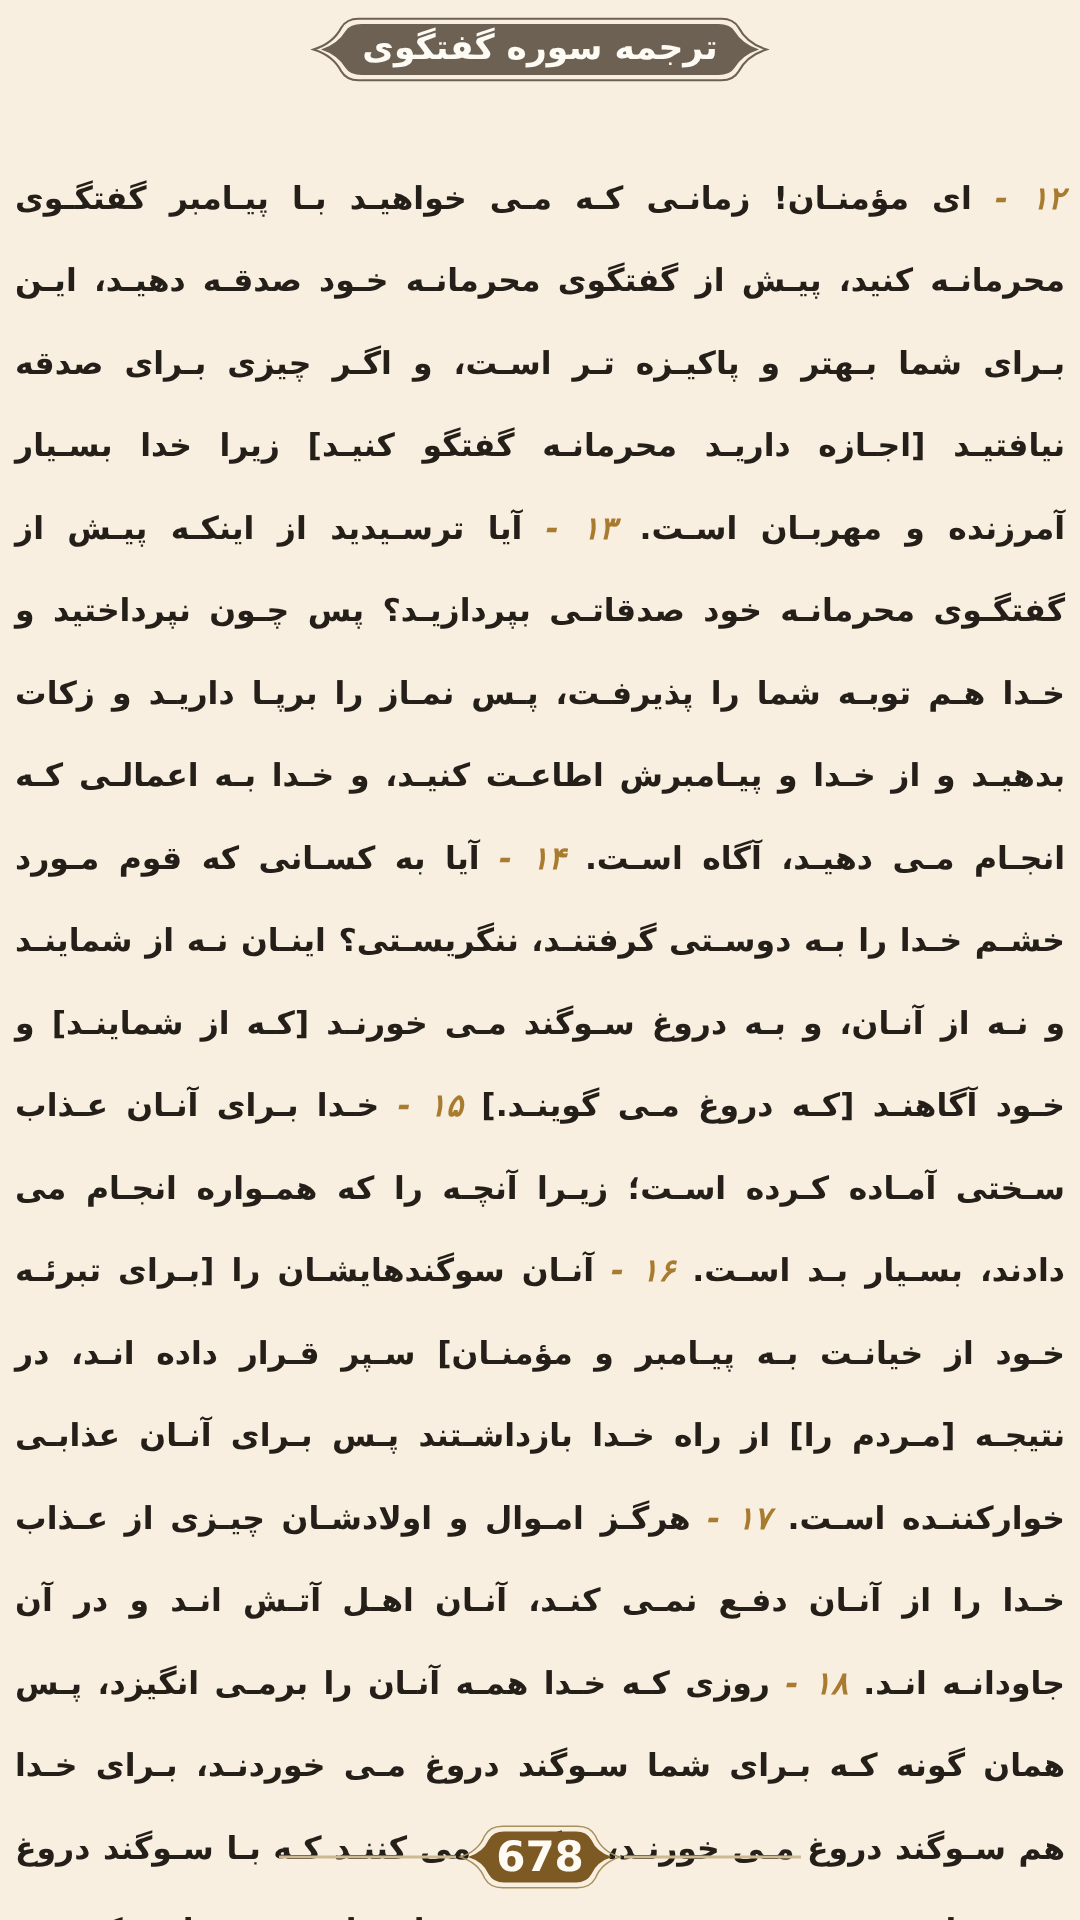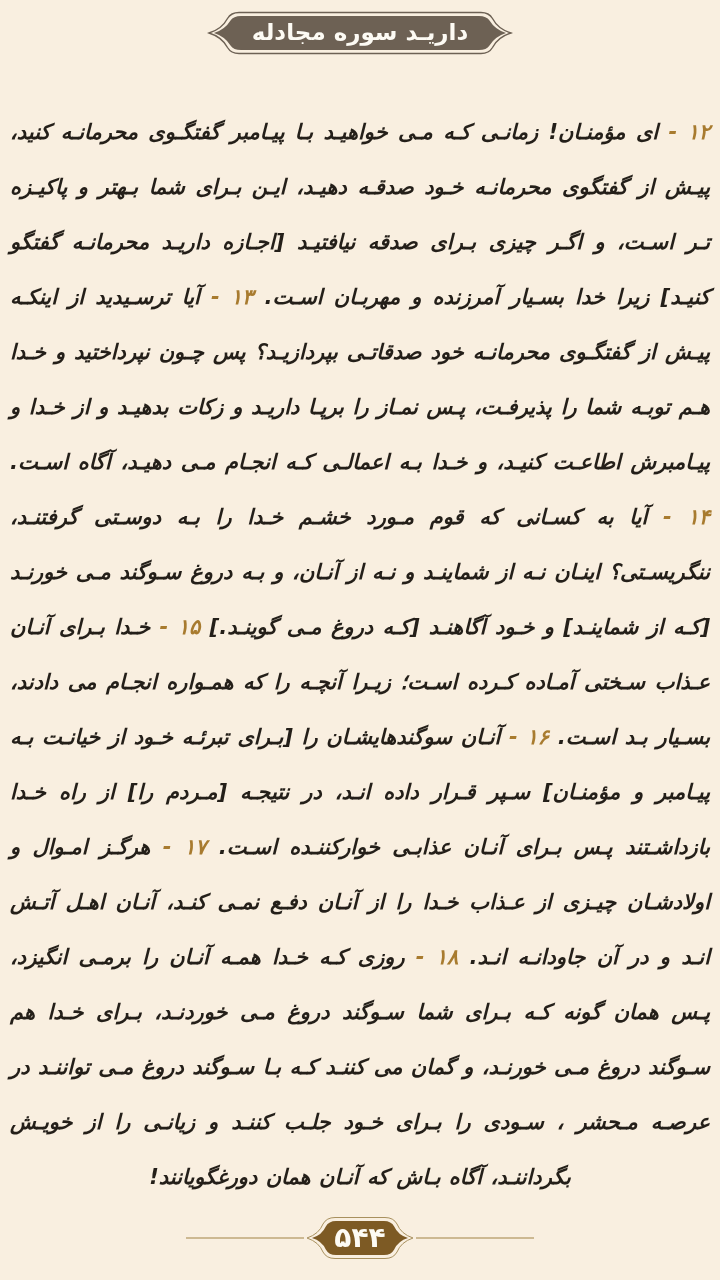--- a/index.html
+++ b/index.html
@@ -47,21 +47,21 @@
     direction:rtl;
     text-align:justify;
     text-align-last:center;
     font-size:21px;
     font-weight:bold;
     line-height:55px;
     color:var(--ink);
     word-spacing:1px;
   }
   .verse-num{color:var(--verse_number);font-style:italic;}
-  .verse-text{color:var(--ink);font-style:italic;}
+  .verse-text{color:var(--ink);}
   
   .footer{
     position:absolute;
     left:0;right:0;bottom:18px;
     display:flex;align-items:center;justify-content:center;
   }
   .footer-line{
     width:118px;height:2px;
     background:var(--footer_line);
   }
@@ -82,30 +82,30 @@
 </head>
 <body>
 
 <div class="page">
 
   <div class="banner">
     <svg viewBox="0 0 306 50" width="306" height="50" aria-hidden="true">
       <path d="M2 25 Q15 21 20.5 10.5 Q24 4.5 32 4.5 L274 4.5 Q282 4.5 285.5 10.5 Q291 21 304 25 Q291 29 285.5 39.5 Q282 45.5 274 45.5 L32 45.5 Q24 45.5 20.5 39.5 Q15 29 2 25 Z" fill="none" stroke="#6d6154" stroke-width="1.4"></path>
       <path d="M7 25 Q18 21.5 23.5 12.5 Q26.5 8 34 8 L272 8 Q279.5 8 282.5 12.5 Q288 21.5 299 25 Q288 28.5 282.5 37.5 Q279.5 42 272 42 L34 42 Q26.5 42 23.5 37.5 Q18 28.5 7 25 Z" fill="#6d6154"></path>
     </svg>
-    <div class="banner-title">داریـد سوره مجادله</div>
+    <div class="banner-title">ترجمه سوره گفتگوی</div>
   </div>
 
   <p class="content"><span class="verse-num">۱۲ - </span><span class="verse-text">ای مؤمنـان! زمانـی کـه مـی خواهیـد بـا پیـامبر گفتگـوی محرمانـه کنید، پیـش از گفتگوی محرمانـه خـود صدقـه دهیـد، ایـن بـرای شما بـهتر و پاکیـزه تـر اسـت، و اگـر چیزی بـرای صدقه نیافتیـد [اجـازه داریـد محرمانـه گفتگو کنیـد] زیرا خدا بسـیار آمرزنده و مهربـان اسـت.</span><span class="verse-num"> ۱۳ - </span><span class="verse-text">آیا ترسـیدید از اینکـه پیـش از گفتگـوی محرمانـه خود صدقاتـی بپردازیـد؟ پس چـون نپرداختید و خـدا هـم توبـه شما را پذیرفـت، پـس نمـاز را برپـا داریـد و زکات بدهیـد و از خـدا و پیـامبرش اطاعـت کنیـد، و خـدا بـه اعمالـی کـه انجـام مـی دهیـد، آگاه اسـت.</span><span class="verse-num"> ۱۴ - </span><span class="verse-text">آیا به کسـانی که قوم مـورد خشـم خـدا را بـه دوسـتی گرفتنـد، ننگریسـتی؟ اینـان نـه از شماینـد و نـه از آنـان، و بـه دروغ سـوگند مـی خورنـد [کـه از شماینـد] و خـود آگاهنـد [کـه دروغ مـی گوینـد.]</span><span class="verse-num"> ۱۵ - </span><span class="verse-text">خـدا بـرای آنـان عـذاب سـختی آمـاده کـرده اسـت؛ زیـرا آنچـه را که همـواره انجـام می دادند، بسـیار بـد اسـت.</span><span class="verse-num"> ۱۶ - </span><span class="verse-text">آنـان سوگندهایشـان را [بـرای تبرئـه خـود از خیانـت بـه پیـامبر و مؤمنـان] سـپر قـرار داده انـد، در نتیجـه [مـردم را] از راه خـدا بازداشـتند پـس بـرای آنـان عذابـی خوارکننـده اسـت.</span><span class="verse-num"> ۱۷ - </span><span class="verse-text">هرگـز امـوال و اولادشـان چیـزی از عـذاب خـدا را از آنـان دفـع نمـی کنـد، آنـان اهـل آتـش انـد و در آن جاودانـه انـد.</span><span class="verse-num"> ۱۸ - </span><span class="verse-text">روزی کـه خـدا همـه آنـان را برمـی انگیزد، پـس همان گونه کـه بـرای شما سـوگند دروغ مـی خوردنـد، بـرای خـدا هم سـوگند دروغ مـی خورنـد، و گمان می کننـد کـه بـا سـوگند دروغ مـی تواننـد در عرصـه مـحشر ، سـودی را بـرای خـود جلـب کننـد و زیانـی را از خویـش بگرداننـد، آگاه بـاش که آنـان همان دورغگویانند!</span></p>
 
   <div class="footer">
     <div class="footer-line"></div>
     <div class="page-badge">
       <svg viewBox="0 0 110 48" width="110" height="48" aria-hidden="true">
         <path d="M2 24 Q14 20 18 10 Q21.5 3.5 30 3.5 L80 3.5 Q88.5 3.5 92 10 Q96 20 108 24 Q96 28 92 38 Q88.5 44.5 80 44.5 L30 44.5 Q21.5 44.5 18 38 Q14 28 2 24 Z" fill="none" stroke="#a8905e" stroke-width="1"></path>
         <path d="M7 24 Q17 21 20.8 12.5 Q23.8 7 31 7 L79 7 Q86.2 7 89.2 12.5 Q93 21 103 24 Q93 27 89.2 35.5 Q86.2 41 79 41 L31 41 Q23.8 41 20.8 35.5 Q17 27 7 24 Z" fill="#7d5a24"></path>
       </svg>
-      <div class="page-badge-number">۵۴۴</div>
+      <div class="page-badge-number">678</div>
     </div>
     <div class="footer-line"></div>
   </div>
 
 </div>
 
 </body></html>

